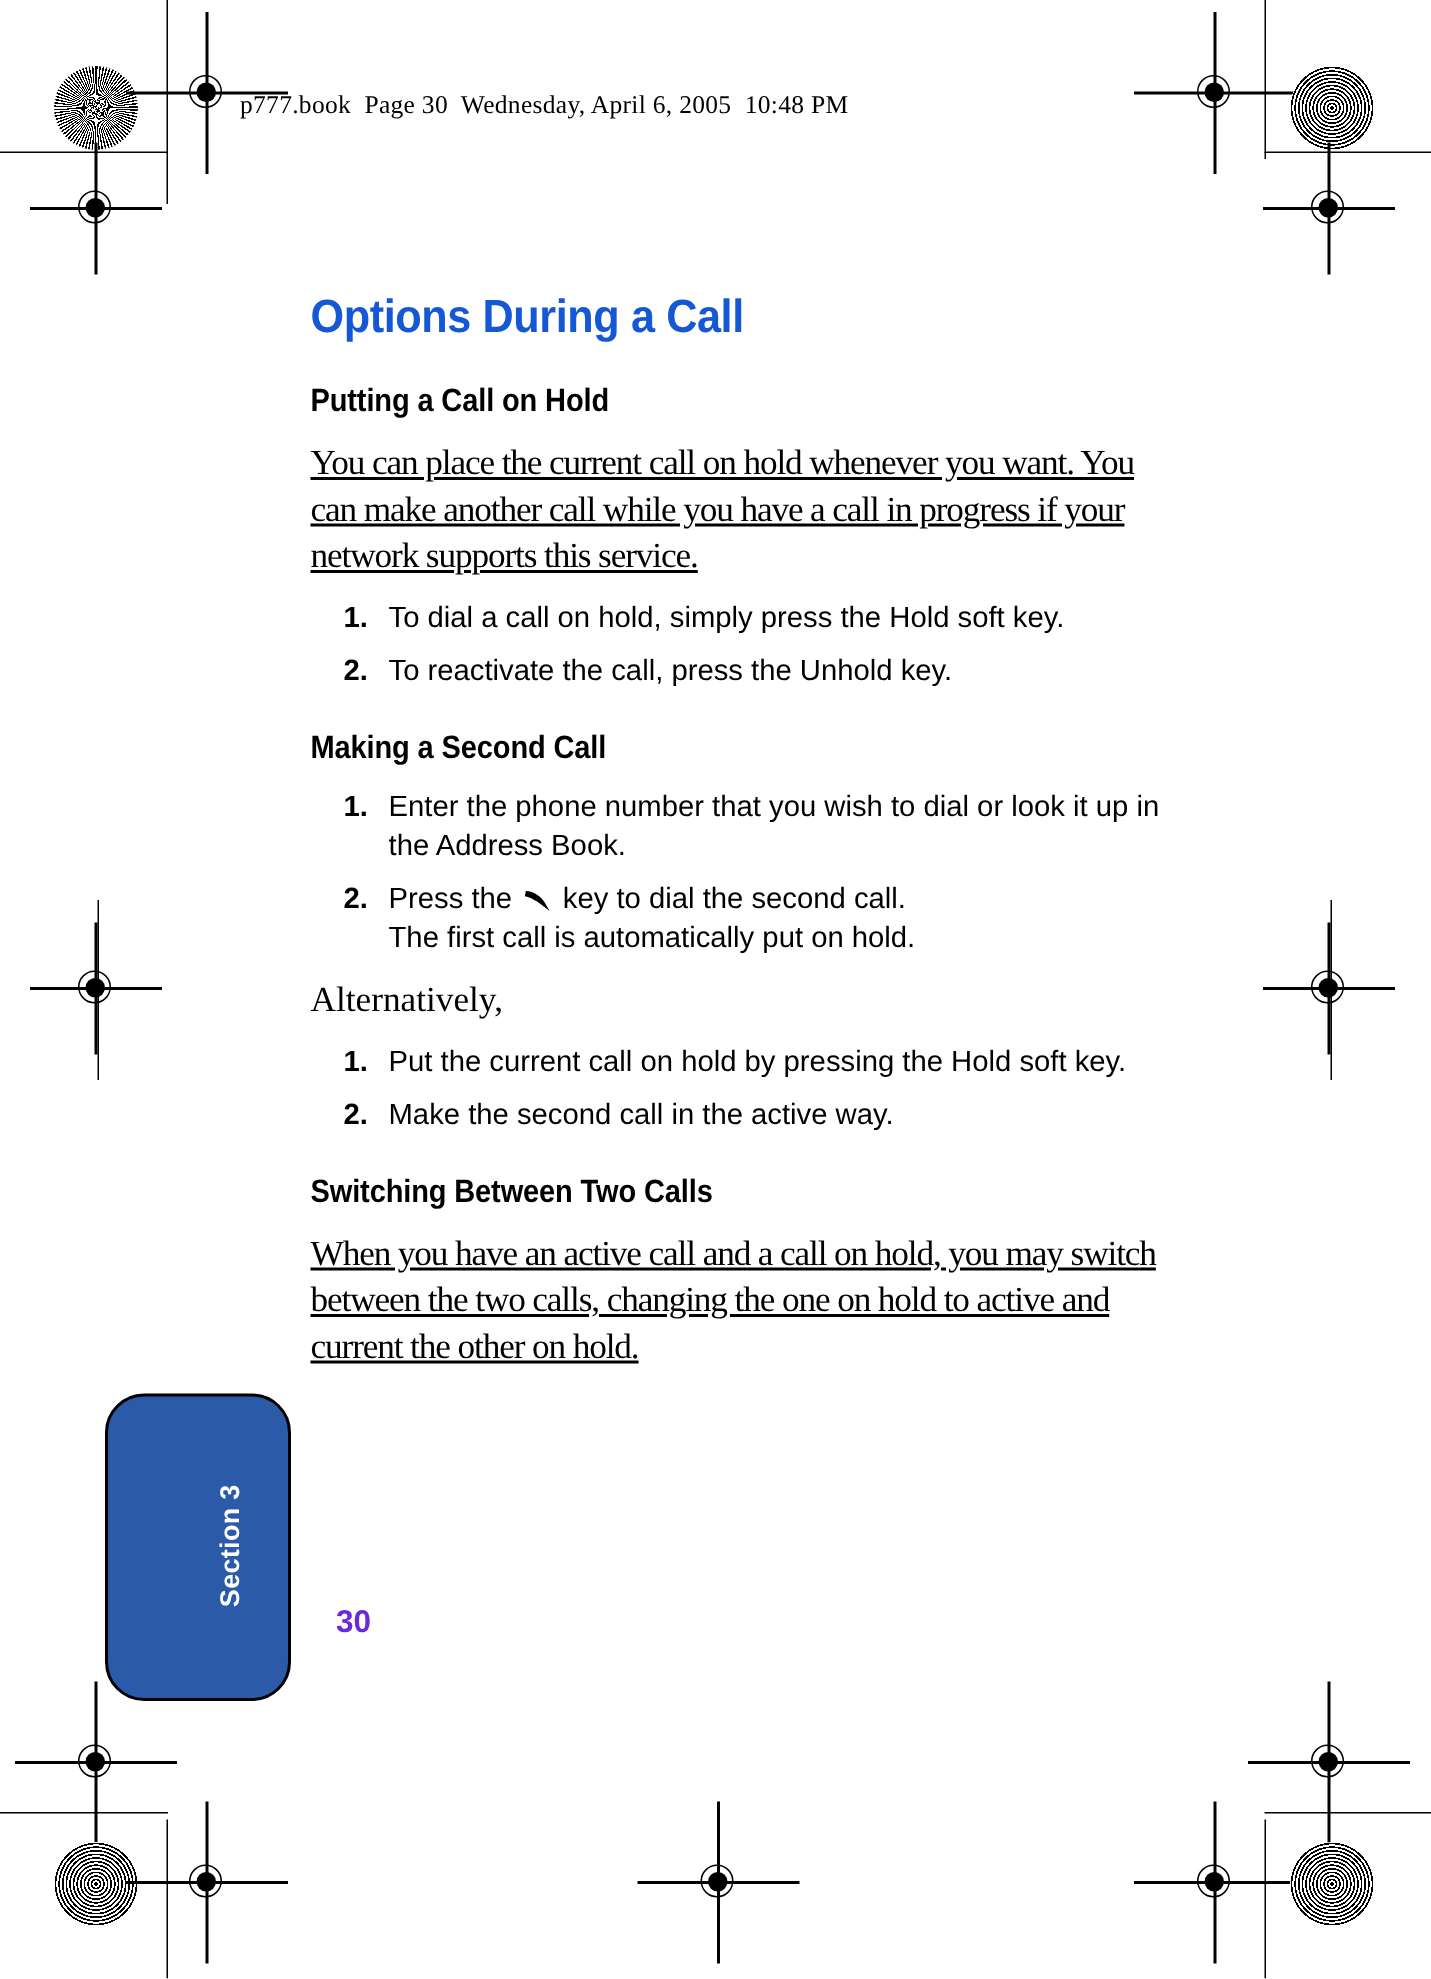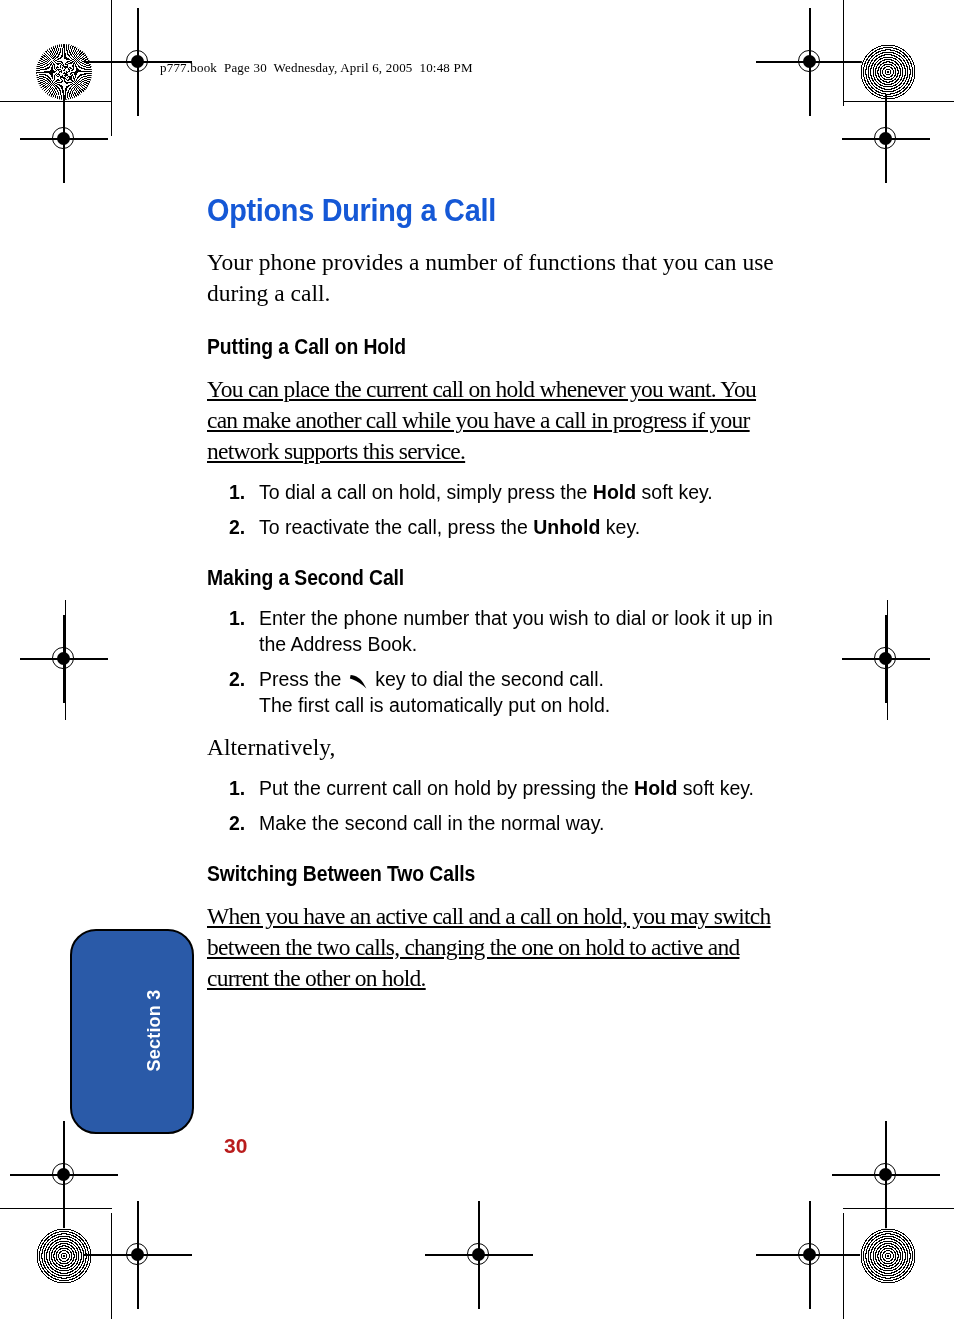--- a/index.html
+++ b/index.html
@@ -63,21 +63,21 @@
   .cropline { position: absolute; background: #000; }
   .cropline.h { height: 1.2px; }
   .cropline.v { width: 1.2px; }
 
   
   .filehdr {
     position: absolute;
     left: 160px;
     top: 60px;
     font-family: "Liberation Serif", "DejaVu Serif", serif;
-    font-size: 13px;
+    font-size: 17px;
     letter-spacing: 0.2px;
     white-space: pre;
     color: #000;
   }
 
   
   .content {
     position: absolute;
     left: 207px;
     top: 193px;
@@ -129,21 +129,21 @@
     line-height: 26px;
     color: #000;
   }
   ol.steps > li .num {
     position: absolute;
     left: 22px;
     top: 0;
     font-weight: bold;
   }
   ol.steps > li .ln { display: block; }
-  ol.steps b { font-weight: bold; }
+  ol.steps b { font-weight: normal; }
 
   .sendkey {
     display: inline-block;
     width: 19px;
     height: 17px;
     vertical-align: -3px;
     margin: 0 2px;
   }
 
   
@@ -171,25 +171,25 @@
     font-size: 18px;
     font-weight: bold;
     color: #ffffff;
     letter-spacing: 0.2px;
   }
 
   
   .folio {
     position: absolute;
     left: 224px;
-    top: 1134px;
+    top: 1070px;
     font-family: "Liberation Sans Narrow", "Liberation Sans", sans-serif;
     font-size: 21px;
     font-weight: bold;
-    color: #b91c1c;
+    color: #6d28d9;
   }
 </style>
 </head>
 <body>
 
 <div class="marks">
 
   <div class="moire star" style="left:36px; top:44px;"></div>
   <div class="cropline h" style="left:0px; top:101px; width:112px;"></div>
   <div class="cropline v" style="left:111px; top:0px; height:106px;"></div>
@@ -279,21 +279,20 @@
   </div>
   <div class="moire" style="left:860px; top:1228px;"></div>
 </div>
 
 <div class="filehdr">p777.book  Page 30  Wednesday, April 6, 2005  10:48 PM</div>
 
 <div class="content">
 
   <h1 class="title">Options During a Call</h1>
 
-  <p class="body">Your phone provides a number of functions that you can use during a call.</p>
 
   <h2 class="sub">Putting a Call on Hold</h2>
   <p class="body tight">You can place the current call on hold whenever you want. You can make another call while you have a call in progress if your network supports this service.</p>
 
   <ol class="steps">
     <li>
       <span class="num">1.</span>
       <span class="ln"><span>To dial a call on hold, simply press the </span><b>Hold</b><span> soft key.</span></span>
     </li>
     <li>
@@ -319,21 +318,21 @@
 
   <p class="body">Alternatively,</p>
 
   <ol class="steps">
     <li>
       <span class="num">1.</span>
       <span class="ln"><span>Put the current call on hold by pressing the </span><b>Hold</b><span> soft key.</span></span>
     </li>
     <li>
       <span class="num">2.</span>
-      <span class="ln">Make the second call in the normal way.</span>
+      <span class="ln">Make the second call in the active way.</span>
     </li>
   </ol>
 
   <h2 class="sub">Switching Between Two Calls</h2>
   <p class="body tight">When you have an active call and a call on hold, you may switch between the two calls, changing the one on hold to active and current the other on hold.</p>
 </div>
 
 <div class="sectiontab">
   <div class="label">Section 3</div>
 </div>

